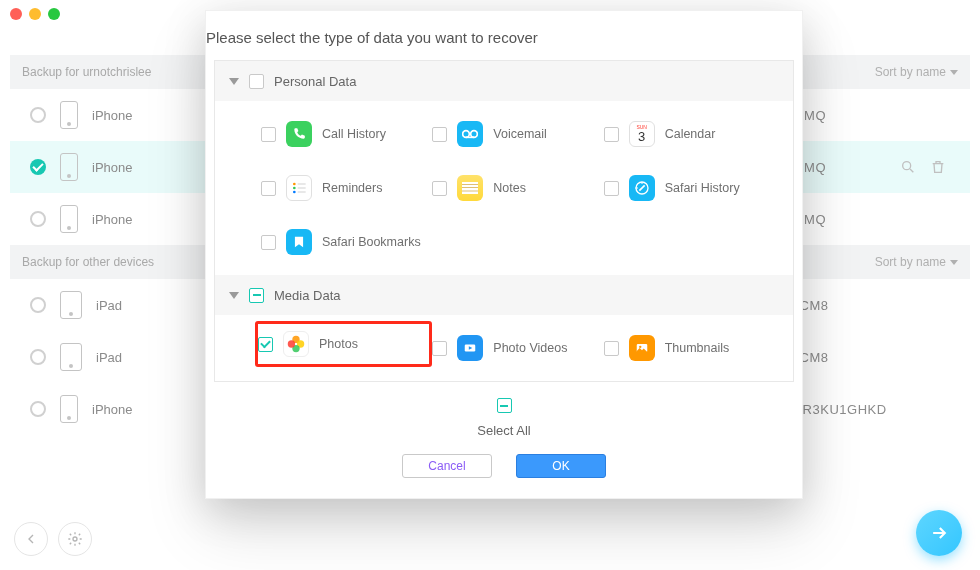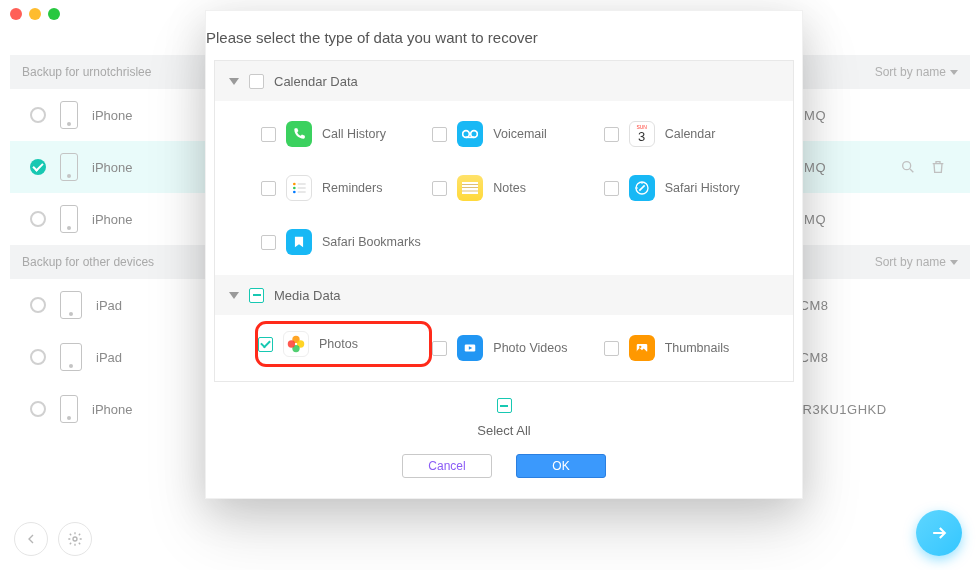--- a/index.html
+++ b/index.html
@@ -38,21 +38,21 @@
 .disclose{width:0;height:0;border-left:5px solid transparent;border-right:5px solid transparent;border-top:7px solid #9a9a9a;}
 .chk{width:15px;height:15px;border:1px solid #c9c9c9;border-radius:2px;display:inline-flex;align-items:center;justify-content:center;background:#fff;}
 .chk.checked{border-color:#17c8b2;}
 .chk.checked::after{content:"";width:7px;height:4px;border-left:2px solid #17c8b2;border-bottom:2px solid #17c8b2;transform:rotate(-45deg);margin-top:-2px;}
 .chk.partial{border-color:#17c8b2;}
 .chk.partial::after{content:"";width:8px;height:2px;background:#17c8b2;}
 .grid{display:grid;grid-template-columns:repeat(3,1fr);padding:6px 18px 6px 46px;}
 .cell{display:flex;align-items:center;gap:10px;height:54px;font-size:12.5px;color:#6f6f6f;}
 .cell .chk{flex-shrink:0;}
 .appicon{width:26px;height:26px;border-radius:6px;display:flex;align-items:center;justify-content:center;font-size:14px;}
-.highlight{border:3px solid #ff2a1a;border-radius:11px;padding:0 6px 0 0;margin-left:-6px;height:46px;}
+.highlight{border:3px solid #ff2a1a;border-radius:3px;padding:0 6px 0 0;margin-left:-6px;height:46px;}
 .select-all{display:flex;align-items:center;gap:10px;padding:4px 24px 10px;font-size:13px;color:#666;flex-direction:column;}
 .btns{display:flex;justify-content:center;gap:24px;padding:6px 0 20px;}
 .btn{width:90px;height:24px;border-radius:3px;font-size:12px;display:flex;align-items:center;justify-content:center;}
 .btn.cancel{background:#fff;border:1px solid #c9c9c9;color:#8b5cf6;}
 .btn.ok{background:#3b99fc;color:#fff;border:1px solid #2b7fe0;}
 
 .ic-contacts{background:linear-gradient(#e0e0e0,#b0b0b0);color:#fff;}
 .ic-call{background:#3bd15f;color:#fff;}
 .ic-msg{background:#3bd15f;color:#fff;}
 .ic-vm{background:#18b8f5;color:#fff;}
@@ -167,21 +167,21 @@
       <path d="M5 12h14M13 6l6 6-6 6"></path>
     </svg>
 </div>
 
 <div class="modal">
   <div class="modal-title">Please select the type of data you want to recover</div>
   <div class="panel" id="panel">
       <div class="cat-header">
         <span class="disclose"></span>
         <span class="chk"></span>
-        <span>Calendar Data</span>
+        <span>Personal Data</span>
       </div>
       <div class="grid">
         <div class="cell">
           <span class="chk"></span>
           <span>
             <div class="appicon ic-call">
               <svg width="14" height="14" viewBox="0 0 24 24" fill="#fff">
                 <path d="M6 2c-1 0-2 1-2 2 0 9 7 16 16 16 1 0 2-1 2-2v-3l-5-2-2 2c-3-1-5-3-6-6l2-2-2-5H6z"></path>
               </svg>
             </div>

